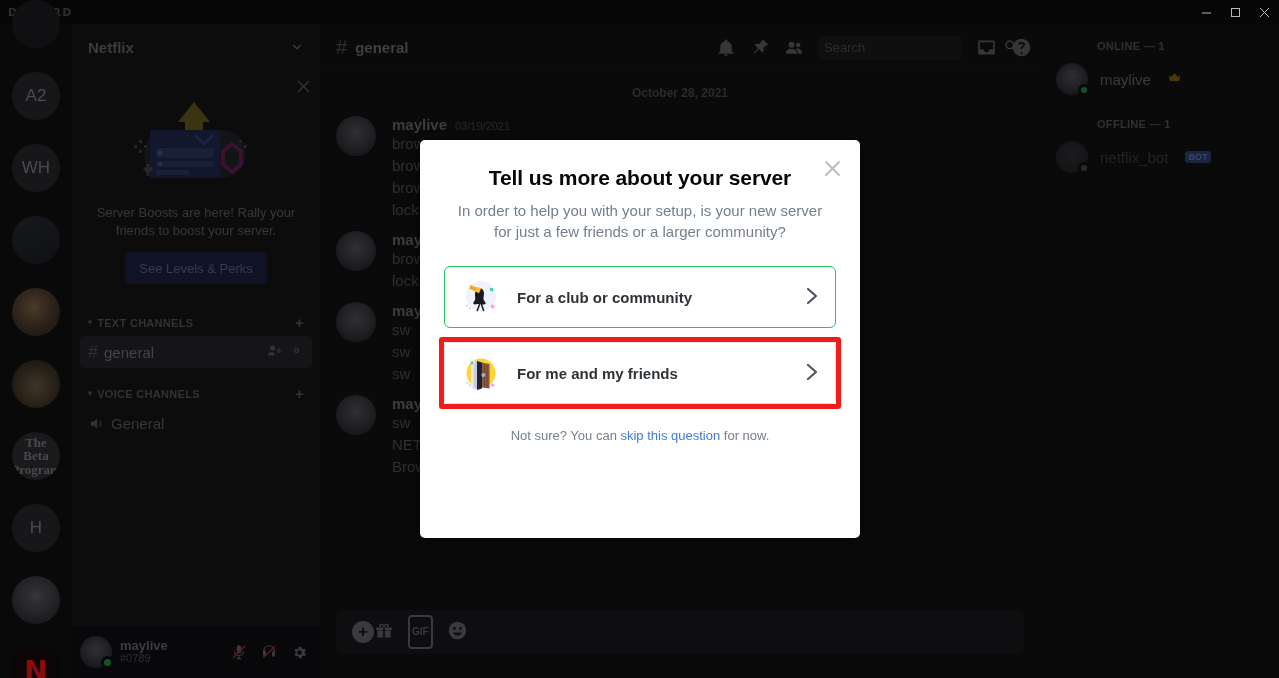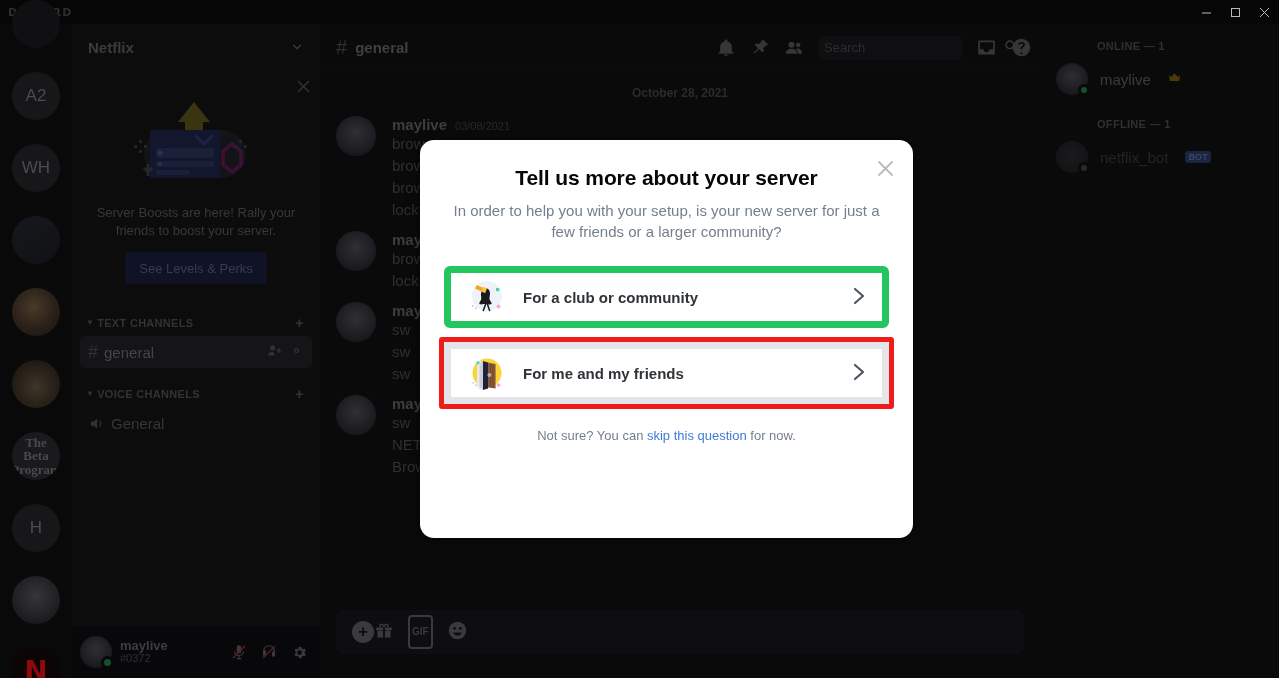--- a/index.html
+++ b/index.html
@@ -200,42 +200,42 @@
   .mem-name.dim2 { color: #242427; }
   .crown { color: #4a3a08; font-size: 12px; margin-left: 5px; }
   .bot-badge {
     background: #1b2540; color: #37466b; font-size: 9px; font-weight: bold;
     border-radius: 3px; padding: 1px 3px; margin-left: 5px; letter-spacing: .2px;
   }
   .mem-gap { height: 18px; }
 
   
   .modal {
-    position: absolute; left: 420px; top: 140px; width: 493px; height: 398px;
-    background: #fff; border-radius: 14px; overflow: hidden;
+    position: absolute; left: 420px; top: 140px; width: 440px; height: 398px;
+    background: #fff; border-radius: 5px; overflow: hidden;
     box-shadow: 0 0 0 1px rgba(0,0,0,.1), 0 2px 12px rgba(0,0,0,.45);
     display: flex; flex-direction: row;
   }
   .modal-body { padding: 26px 24px 0; position: relative; flex: 1; }
   .modal-close {
     position: absolute; right: 16px; top: 16px; width: 24px; height: 24px;
     display: flex; align-items: center; justify-content: center;
     color: #b9bbbe; font-size: 18px; line-height: 1;
   }
   .modal-title {
     text-align: center; font-size: 21px; font-weight: bold; color: #060607;
     letter-spacing: -.1px; margin-bottom: 10px;
   }
   .modal-sub {
     text-align: center; font-size: 15px; line-height: 21px; color: #747f8d;
     padding: 0 8px;
   }
   .options { margin-top: 24px; }
   .opt {
-    height: 62px; border: 7px solid #22c55e; border-radius: 6px;
+    height: 62px; border: 1px solid #22c55e; border-radius: 6px;
     display: flex; align-items: center; padding: 0 16px 0 14px;
     background: #fff; margin-bottom: 9px; position: relative;
   }
   .opt-label { font-size: 15px; font-weight: bold; color: #2e3338; margin-left: 16px; }
   .opt-arrow { margin-left: auto; color: #4f5660; font-size: 17px; font-weight: 600; line-height: 1; }
   .opt-art { width: 42px; height: 42px; position: relative; flex: 0 0 42px; }
 
   .hl-wrap {
     border: 5px solid #ef1c1c; border-radius: 3px; padding: 0;
     margin: 0 -5px 0 -5px;
@@ -400,21 +400,21 @@
         </span>
         <span>General</span>
       </div>
 
       <div class="user-panel">
         <div class="up-avatar">
           <div class="up-status"></div>
         </div>
         <div class="up-names">
           <div class="up-name">maylive</div>
-          <div class="up-tag">#0372</div>
+          <div class="up-tag">#0789</div>
         </div>
         <div class="up-icons">
           <div class="up-ico">
             <svg width="18" height="18" viewBox="0 0 24 24">
                 <path d="M12 14a3 3 0 003-3V6a3 3 0 00-6 0v5a3 3 0 003 3z" fill="#3a3a3e"></path>
                 <path d="M17 11a5 5 0 01-10 0H5.5a6.5 6.5 0 005.75 6.45V20H9v1.5h6V20h-2.25v-2.55A6.5 6.5 0 0018.5 11z" fill="#3a3a3e"></path>
                 <line x1="4" y1="20" x2="20" y2="4" stroke="#5a1c1c" stroke-width="2"></line>
               </svg>
           </div>
           <div class="up-ico">
@@ -479,21 +479,21 @@
       </div>
 
       <div class="msgs">
         <div class="date-div">October 28, 2021</div>
 
         <div class="msg">
           <div class="msg-av"></div>
           <div class="msg-body">
             <div class="msg-head">
               <span class="msg-author">maylive</span>
-              <span class="msg-time">03/08/2021</span>
+              <span class="msg-time">03/19/2021</span>
             </div>
             <div class="msg-line">brow</div>
             <div class="msg-line">brow</div>
             <div class="msg-line">brow</div>
             <div class="msg-line">lock</div>
           </div>
         </div>
 
         <div class="msg">
           <div class="msg-av"></div>

